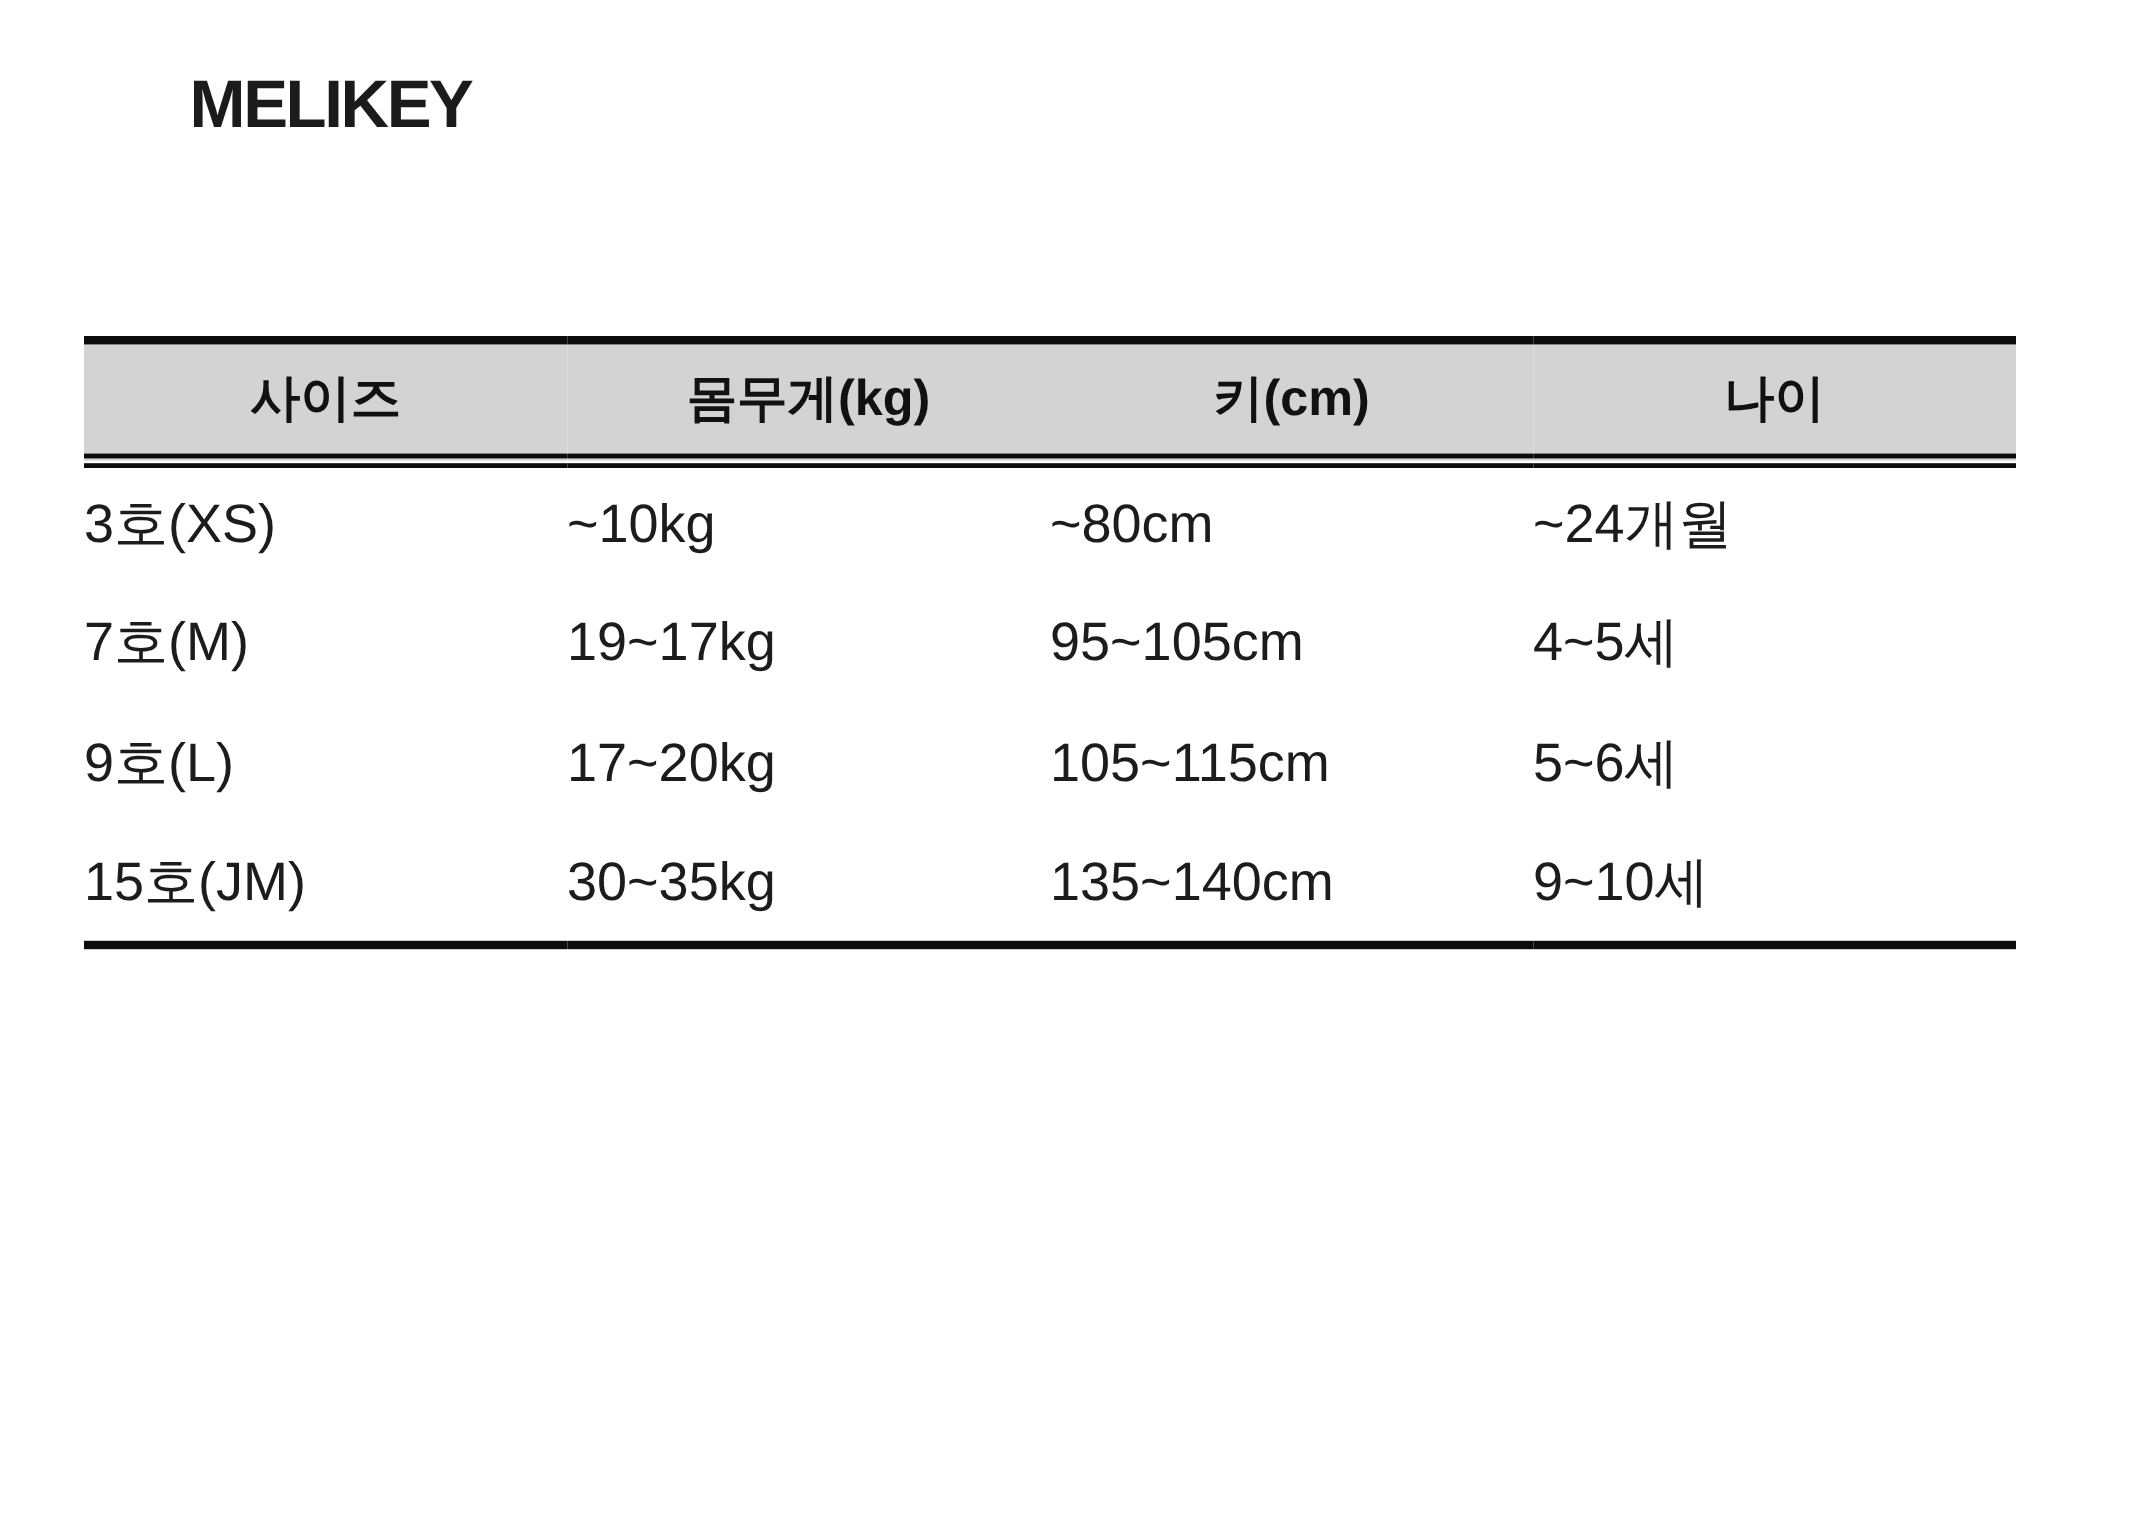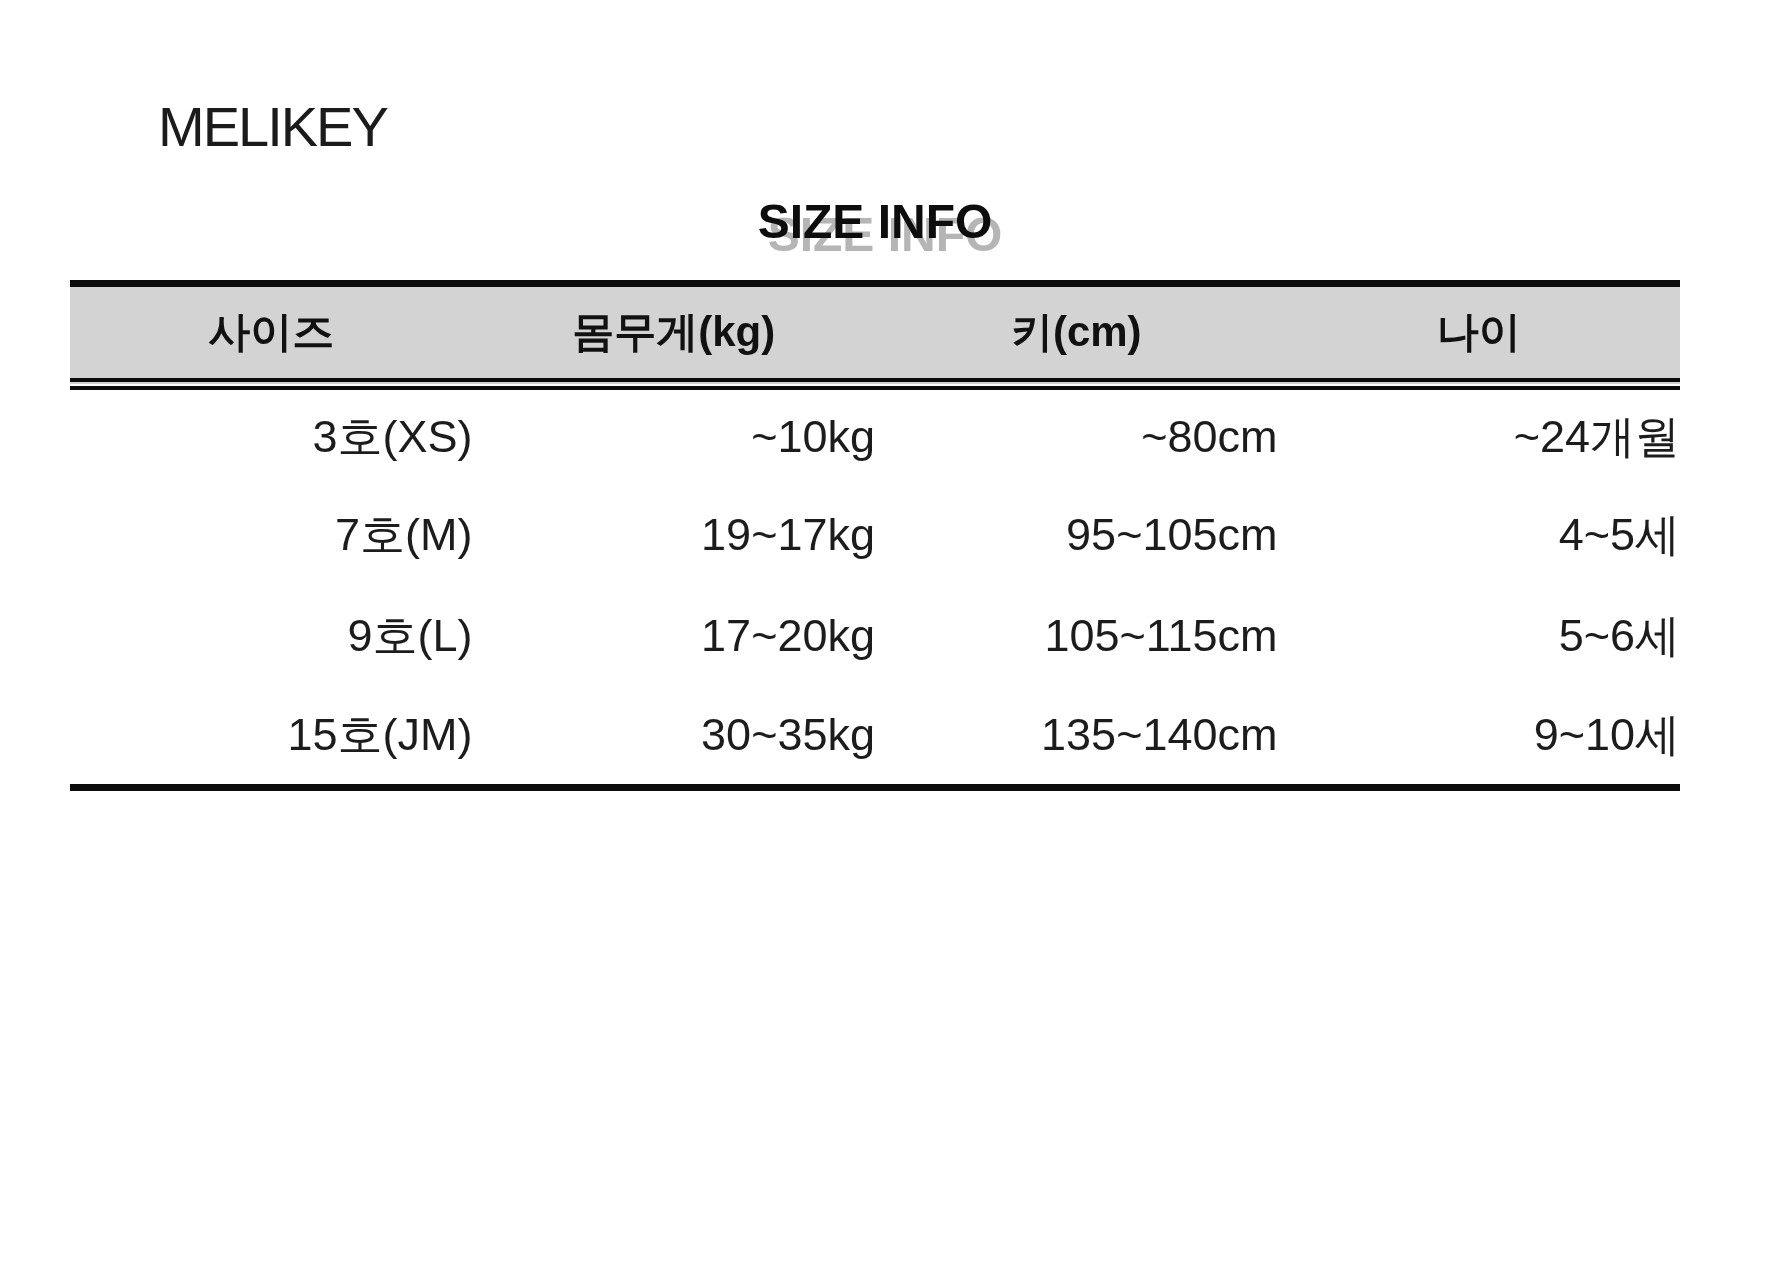--- a/index.html
+++ b/index.html
@@ -15,25 +15,24 @@
     position: relative;
     width: 1775px;
     height: 1266px;
     background: #ffffff;
   }
   .brand {
     position: absolute;
     left: 158px;
     top: 56px;
     font-size: 56px;
-    font-weight: 400;
+    font-weight: 700;
     letter-spacing: -2px;
     color: #1b1b1b;
     line-height: 1.1;
-    margin-top: 40px;
   }
   .size-title {
     position: absolute;
     left: 70px;
     top: 196px;
     width: 1610px;
     text-align: center;
     font-size: 48px;
     font-weight: 700;
     color: #0d0d0d;
@@ -58,34 +57,33 @@
     font-weight: 700;
     text-align: center;
     vertical-align: middle;
     color: #111111;
     border-bottom: 12px double #0c0c0c;
   }
   table.size-table td {
     height: 101px;
     font-size: 45px;
     font-weight: 400;
-    text-align: right;
+    text-align: left;
     vertical-align: middle;
     color: #1c1c1c;
     background: #ffffff;
   }
 </style>
 </head>
 <body>
 
 <div class="page">
 
   <div class="brand">MELIKEY</div>
 
-  <div class="size-title">SIZE INFO</div>
 
   <table class="size-table">
     <colgroup>
       <col>
         <col>
         <col>
         <col>
     </colgroup>
     <thead>
       <tr>

